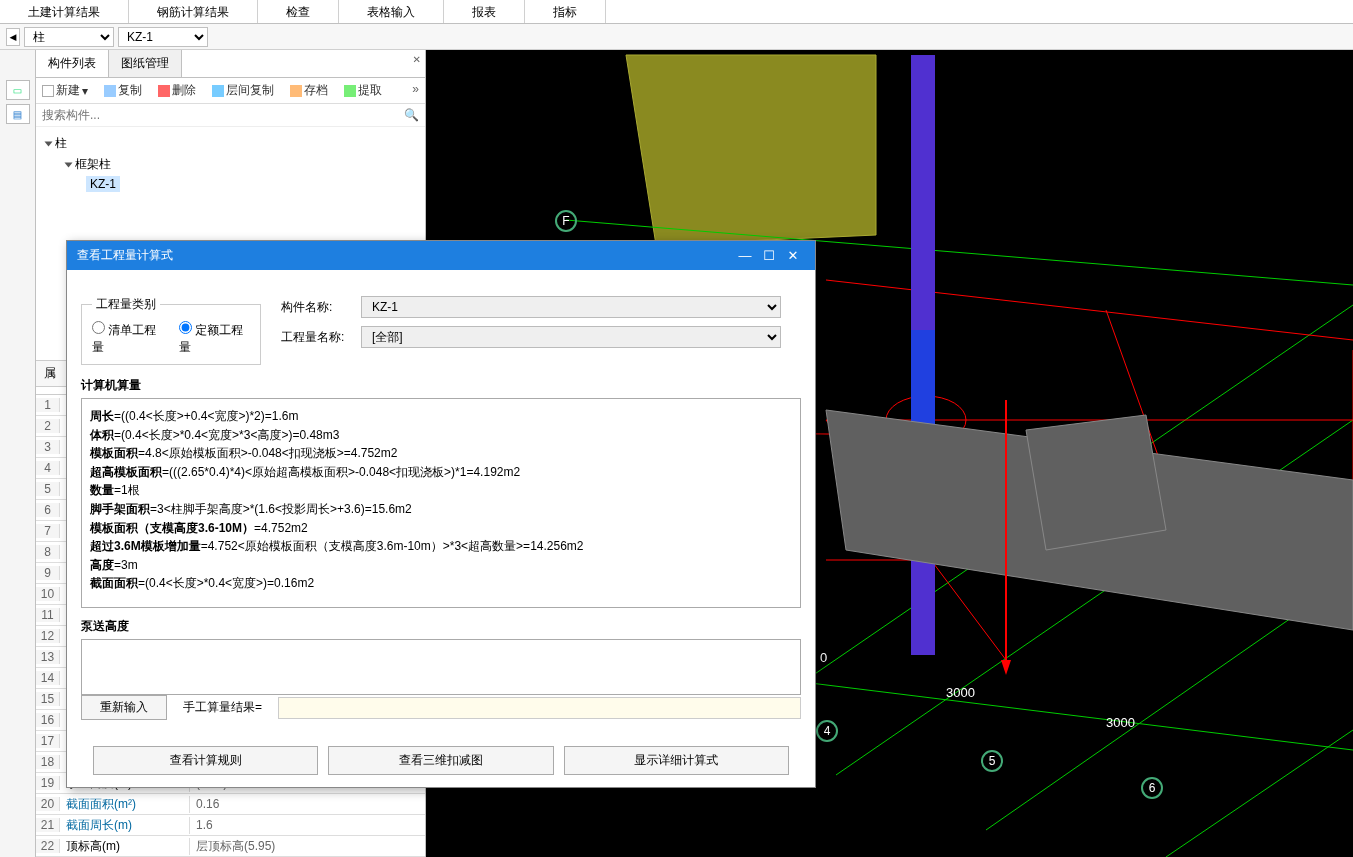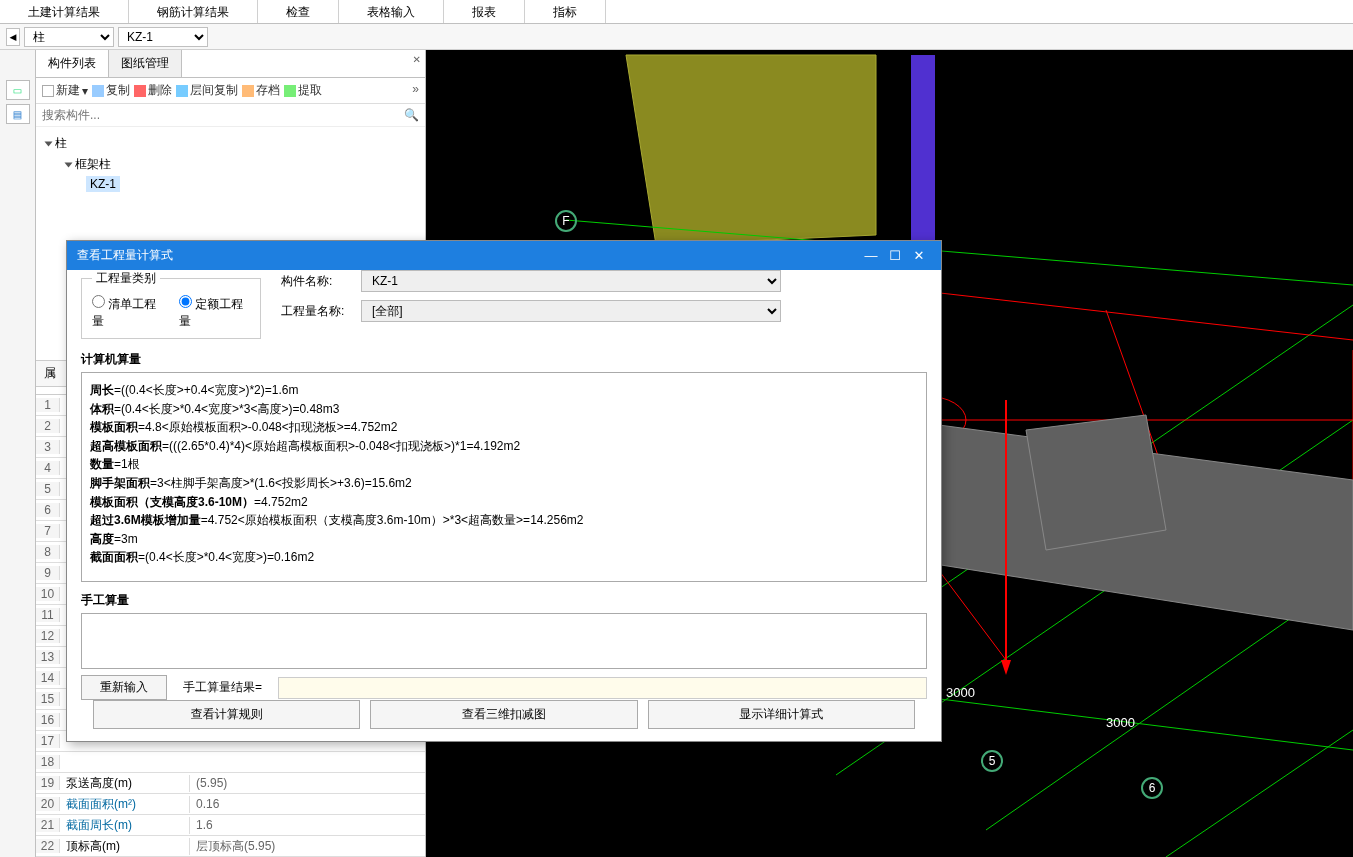--- a/index.html
+++ b/index.html
@@ -21,21 +21,21 @@
 .icon-strip { width: 36px; background: #f5f5f5; border-right: 1px solid #c0c0c0; padding-top: 30px; display:flex; flex-direction:column; align-items:center; gap:4px; }
 .icon-strip .ico { width: 24px; height: 20px; border: 1px solid #bbb; background: #fff; cursor:pointer; font-size: 10px; display:flex;align-items:center;justify-content:center;color:#2d7; }
 
 
 .comp-panel { width: 390px; background: #fff; border-right: 1px solid #c0c0c0; position: relative; }
 .panel-tabs { display: flex; border-bottom: 1px solid #c0c0c0; }
 .panel-tabs .ptab { padding: 5px 12px; border-right: 1px solid #c0c0c0; background: #f0f0f0; cursor:pointer; }
 .panel-tabs .ptab.active { background: #fff; font-weight: normal; }
 .panel-close { position:absolute; right:4px; top:4px; font-size:10px; cursor:pointer; color:#666; }
 
-.comp-tools { display:flex; align-items:flex-start; gap:4px; padding:4px 6px; border-bottom:1px solid #ddd; }
+.comp-tools { display:flex; align-items:flex-start; gap:16px; padding:4px 6px; border-bottom:1px solid #ddd; }
 .comp-tools .ct { display:flex; align-items:center; gap:2px; cursor:pointer; color:#333; }
 .ct-ico { width:12px; height:12px; display:inline-block; }
 .comp-tools .more { margin-left:auto; cursor:pointer; color:#666; }
 
 .search-row { display:flex; padding:4px 6px; border-bottom:1px solid #eee; }
 .search-row input { flex:1; border:none; outline:none; font-size:12px; color:#999; }
 .search-row .mag { color:#888; cursor:pointer; }
 
 .tree { padding:6px 10px; }
 .tree .tr-item { padding:2px 0; cursor:pointer; }
@@ -52,36 +52,36 @@
 .prop-grid .key { width:130px; padding-left:6px; border-right:1px solid #ddd; }
 .prop-grid .key.blue { color:#0369a1; }
 .prop-grid .val { flex:1; padding-left:6px; color:#666; }
 
 
 .viewport { flex:1; background:#000; position:relative; overflow:hidden; }
 .circ { position:absolute; width:22px; height:22px; border:2px solid #4a7; border-radius:50%; color:#fff; display:flex;align-items:center;justify-content:center; font-size:12px; }
 .dim { position:absolute; color:#fff; font-size:13px; }
 
 
-.dlg { position:absolute; left:66px; top:240px; width:876px; background:#fff; border:1px solid #888; box-shadow:3px 3px 10px rgba(0,0,0,0.3); z-index:50; }
+.dlg { position:absolute; left:66px; top:240px; width:750px; background:#fff; border:1px solid #888; box-shadow:3px 3px 10px rgba(0,0,0,0.3); z-index:50; }
 .dlg-title { background:#1e7fe0; color:#fff; padding:6px 10px; display:flex; align-items:center; }
 .dlg-title .spacer { flex:1; }
 .dlg-title .tbtn { width:24px; text-align:center; cursor:pointer; font-size:13px; }
-.dlg-body { padding:0 14px; }
+.dlg-body { padding:26px 14px; }
 .form-row { display:flex; align-items:center; gap:10px; margin-bottom:8px; }
 .form-row .lbl { width:70px; }
 .form-row select { border:1px solid #bbb; padding:2px 6px; width:420px; }
 fieldset { border:1px solid #ccc; padding:8px 10px; margin-bottom:8px; }
 fieldset legend { padding:0 4px; }
 .radios { display:flex; gap:16px; }
 .section-title { font-weight:bold; margin:4px 0; }
 .calc-box { border:1px solid #aaa; padding:8px; line-height:1.55; height:210px; overflow:auto; }
 .calc-box .cl b { font-weight:bold; }
 .manual-box { border:1px solid #aaa; height:56px; margin-top:4px; }
-.result-row { display:flex; align-items:center; gap:16px; margin-top:6px; }
+.result-row { display:flex; align-items:center; gap:16px; }
 .result-row .btn { border:1px solid #aaa; background:#f5f5f5; padding:3px 18px; cursor:pointer; }
 .result-row .res-lbl { }
 .result-row .res-val { border:1px solid #ccc; background:#fffceb; flex:1; height:22px; }
 .dlg-foot { display:flex; gap:10px; padding:0 26px 12px; }
 .dlg-foot .fbtn { flex:1; border:1px solid #aaa; background:#f5f5f5; padding:5px 0; text-align:center; cursor:pointer; }
 
 svg.vp { position:absolute; inset:0; width:100%; height:100%; }
 </style>
 </head>
 <body>
@@ -313,21 +313,21 @@
         <div class="cl"><b>模板面积</b>=4.8&lt;原始模板面积&gt;-0.048&lt;扣现浇板&gt;=4.752m2</div>
         <div class="cl"><b>超高模板面积</b>=(((2.65*0.4)*4)&lt;原始超高模板面积&gt;-0.048&lt;扣现浇板&gt;)*1=4.192m2</div>
         <div class="cl"><b>数量</b>=1根</div>
         <div class="cl"><b>脚手架面积</b>=3&lt;柱脚手架高度&gt;*(1.6&lt;投影周长&gt;+3.6)=15.6m2</div>
         <div class="cl"><b>模板面积（支模高度3.6-10M）</b>=4.752m2</div>
         <div class="cl"><b>超过3.6M模板增加量</b>=4.752&lt;原始模板面积（支模高度3.6m-10m）&gt;*3&lt;超高数量&gt;=14.256m2</div>
         <div class="cl"><b>高度</b>=3m</div>
         <div class="cl"><b>截面面积</b>=(0.4&lt;长度&gt;*0.4&lt;宽度&gt;)=0.16m2</div>
       </div>
 
-    <div class="section-title" style="margin-top:10px">手工算量</div>
+    <div class="section-title" style="margin-top:10px">泵送高度</div>
     <div class="manual-box"></div>
 
     <div class="result-row">
       <div class="btn">重新输入</div>
       <span class="res-lbl">手工算量结果=</span>
       <div class="res-val"></div>
     </div>
   </div>
   <div class="dlg-foot">
     <div class="fbtn">查看计算规则</div>

